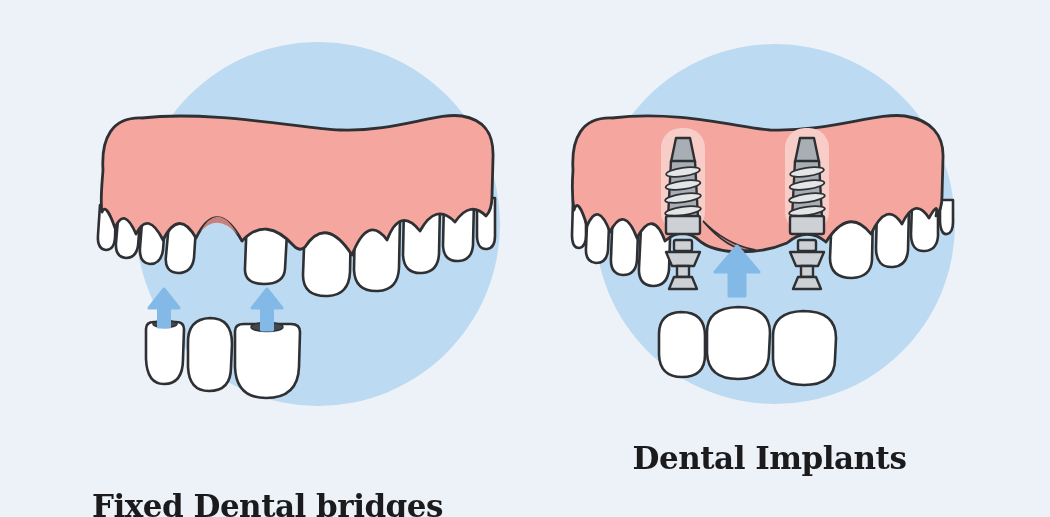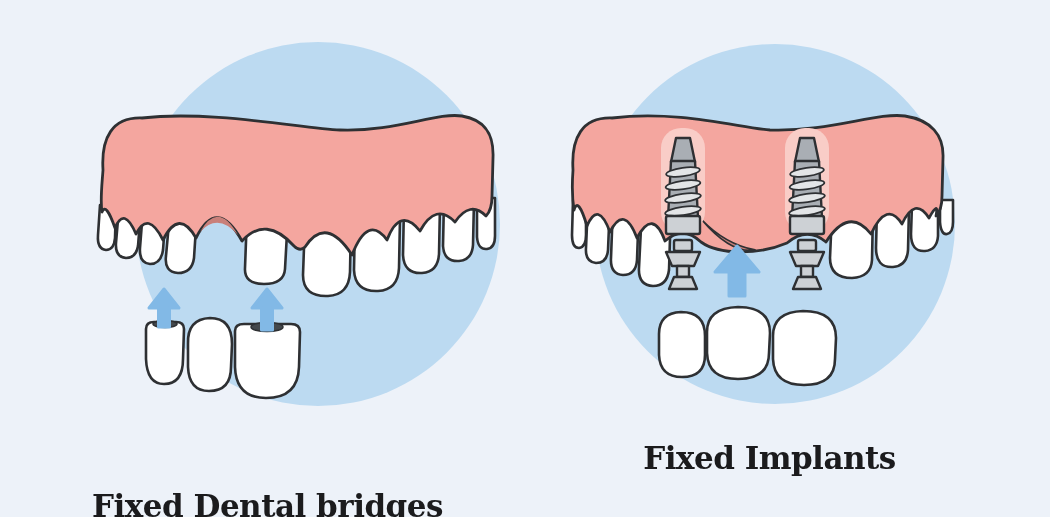--- a/index.html
+++ b/index.html
@@ -199,16 +199,16 @@
       </g>
 
       <path class="arrow" d="M 212 246 L 234 272 L 220 272 L 220 296 L 204 296 L 204 272 L 190 272 Z"></path>
 
       <g>
         <path class="tooth" d="M 134 334 Q 134 313 156 312 Q 180 312 180 336 L 180 355 Q 180 377 157 377 Q 135 377 134 355 Z"></path>
         <path class="tooth" d="M 182 332 Q 182 308 213 307 Q 245 307 245 333 L 244 353 Q 244 379 213 379 Q 183 379 182 353 Z"></path>
         <path class="tooth" d="M 248 336 Q 248 312 278 311 Q 311 311 311 338 L 310 359 Q 310 385 279 385 Q 249 385 248 359 Z"></path>
       </g>
     </svg>
-    <figcaption class="caption">Fixed Implants</figcaption>
+    <figcaption class="caption">Dental Implants</figcaption>
   </figure>
 
 </div>
 
 </body></html>

